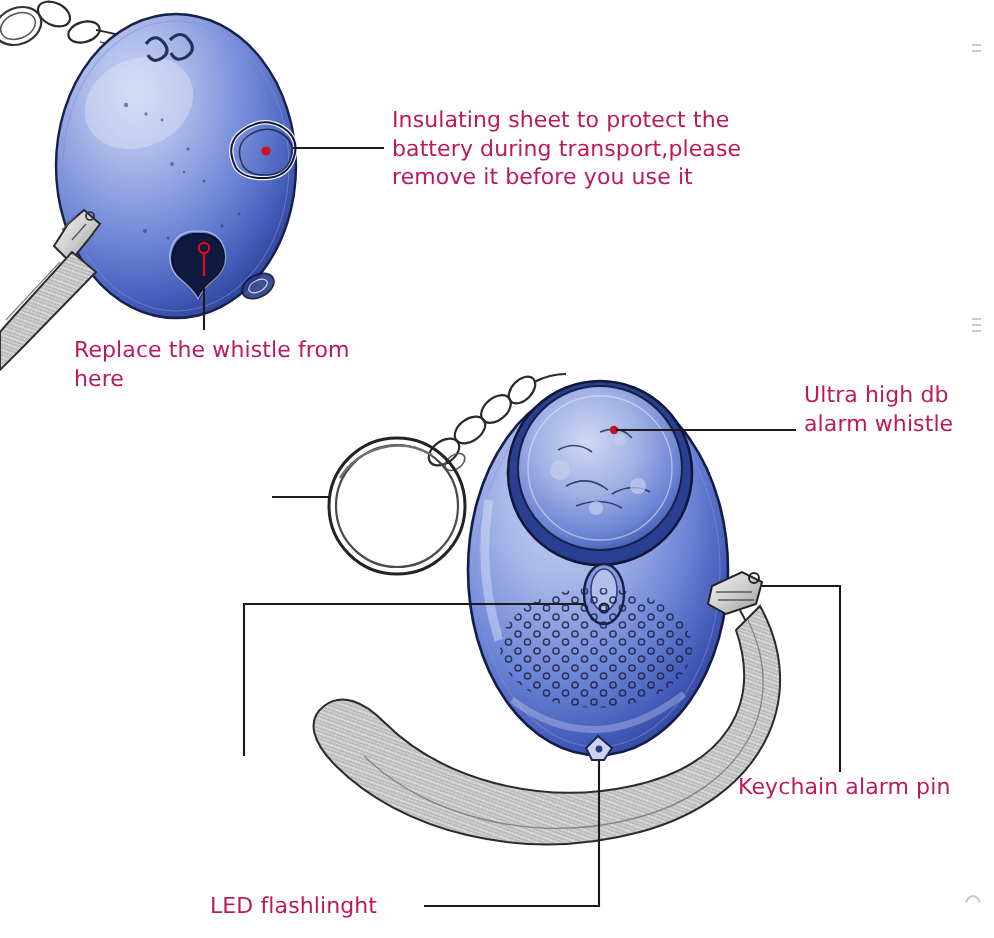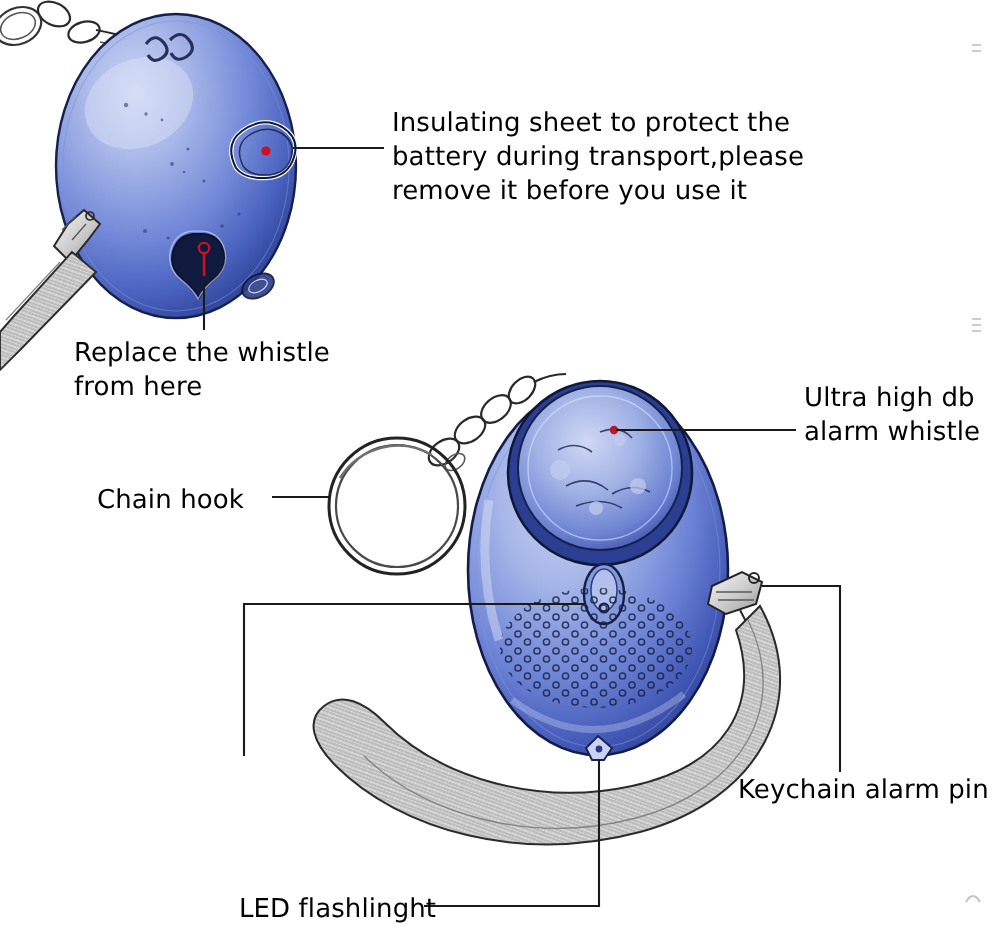--- a/index.html
+++ b/index.html
@@ -19,36 +19,36 @@
     overflow: hidden;
   }
   #art {
     position: absolute;
     left: 0; top: 0;
     width: 994px;
     height: 938px;
   }
   .label {
     position: absolute;
-    color: #000000;
+    color: #be185d;
     font-family: "DejaVu Sans", sans-serif;
-    font-size: 26px;
+    font-size: 22px;
     line-height: 1.30;
     letter-spacing: 0.1px;
     white-space: pre-line;
     font-weight: 400;
     text-rendering: geometricPrecision;
   }
   .lbl-insulating { left: 392px; top: 107px; width: 420px; }
   .lbl-replace    { left: 74px;  top: 337px; width: 300px; }
   .lbl-ultra      { left: 804px; top: 382px; width: 200px; }
   .lbl-chain      { left: 97px;  top: 484px; width: 220px; }
   .lbl-ledswitch  { left: 12px;  top: 762px; width: 320px; }
   .lbl-keypin     { left: 738px; top: 774px; width: 260px; }
-  .lbl-ledflash   { left: 210px; top: 893px; width: 300px; margin-left: 29px; }
+  .lbl-ledflash   { left: 210px; top: 893px; width: 300px; }
 </style>
 </head>
 <body>
 
 <div id="stage">
 
   <svg id="art" viewBox="0 0 994 938">
     <defs>
 
       <radialGradient id="bodyGradA" cx="33%" cy="26%" r="82%">
@@ -278,20 +278,19 @@
       <path d="M966 902 q7 -12 14 0" fill="none" stroke="#8a8a8a" stroke-width="2"></path>
     </g>
   </svg>
 
   <div class="label lbl-insulating">Insulating sheet to protect the battery during transport,please remove it before you use it</div>
 
   <div class="label lbl-replace">Replace the whistle from here</div>
 
   <div class="label lbl-ultra">Ultra high db alarm whistle</div>
 
-  <div class="label lbl-chain">Chain hook</div>
 
 
   <div class="label lbl-keypin">Keychain alarm pin</div>
 
   <div class="label lbl-ledflash">LED flashlinght</div>
 
 </div>
 
 </body></html>

